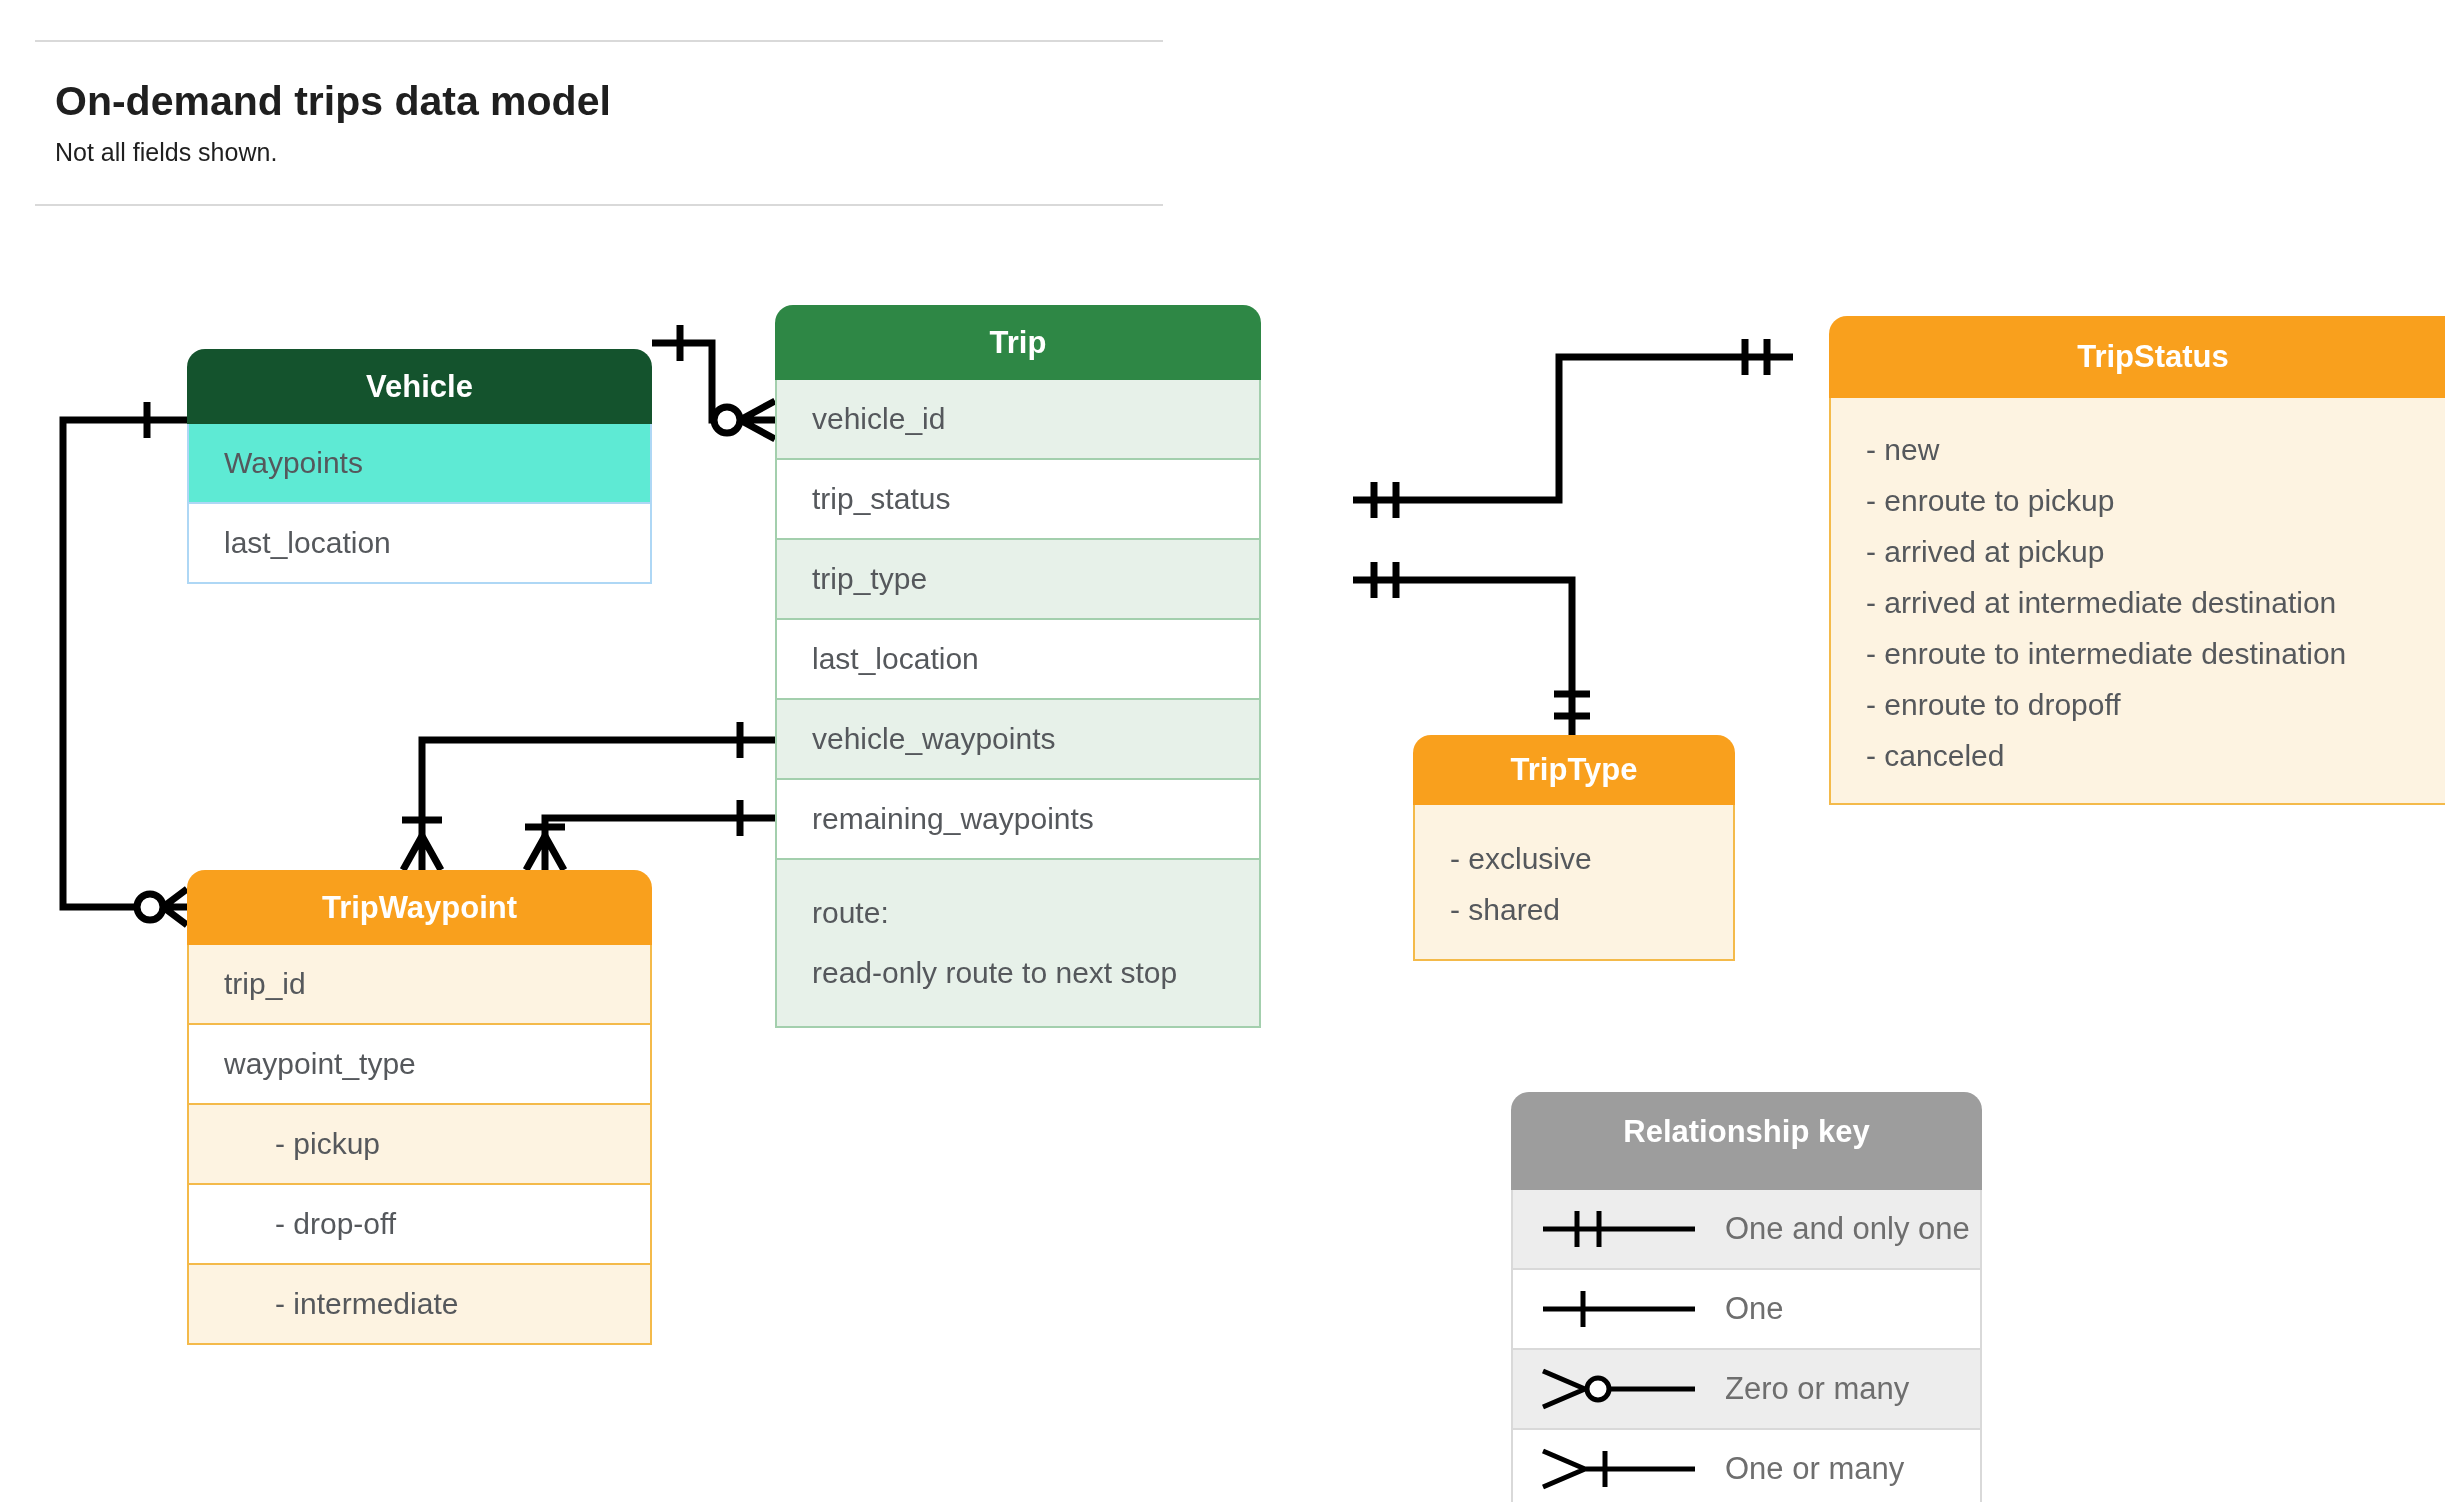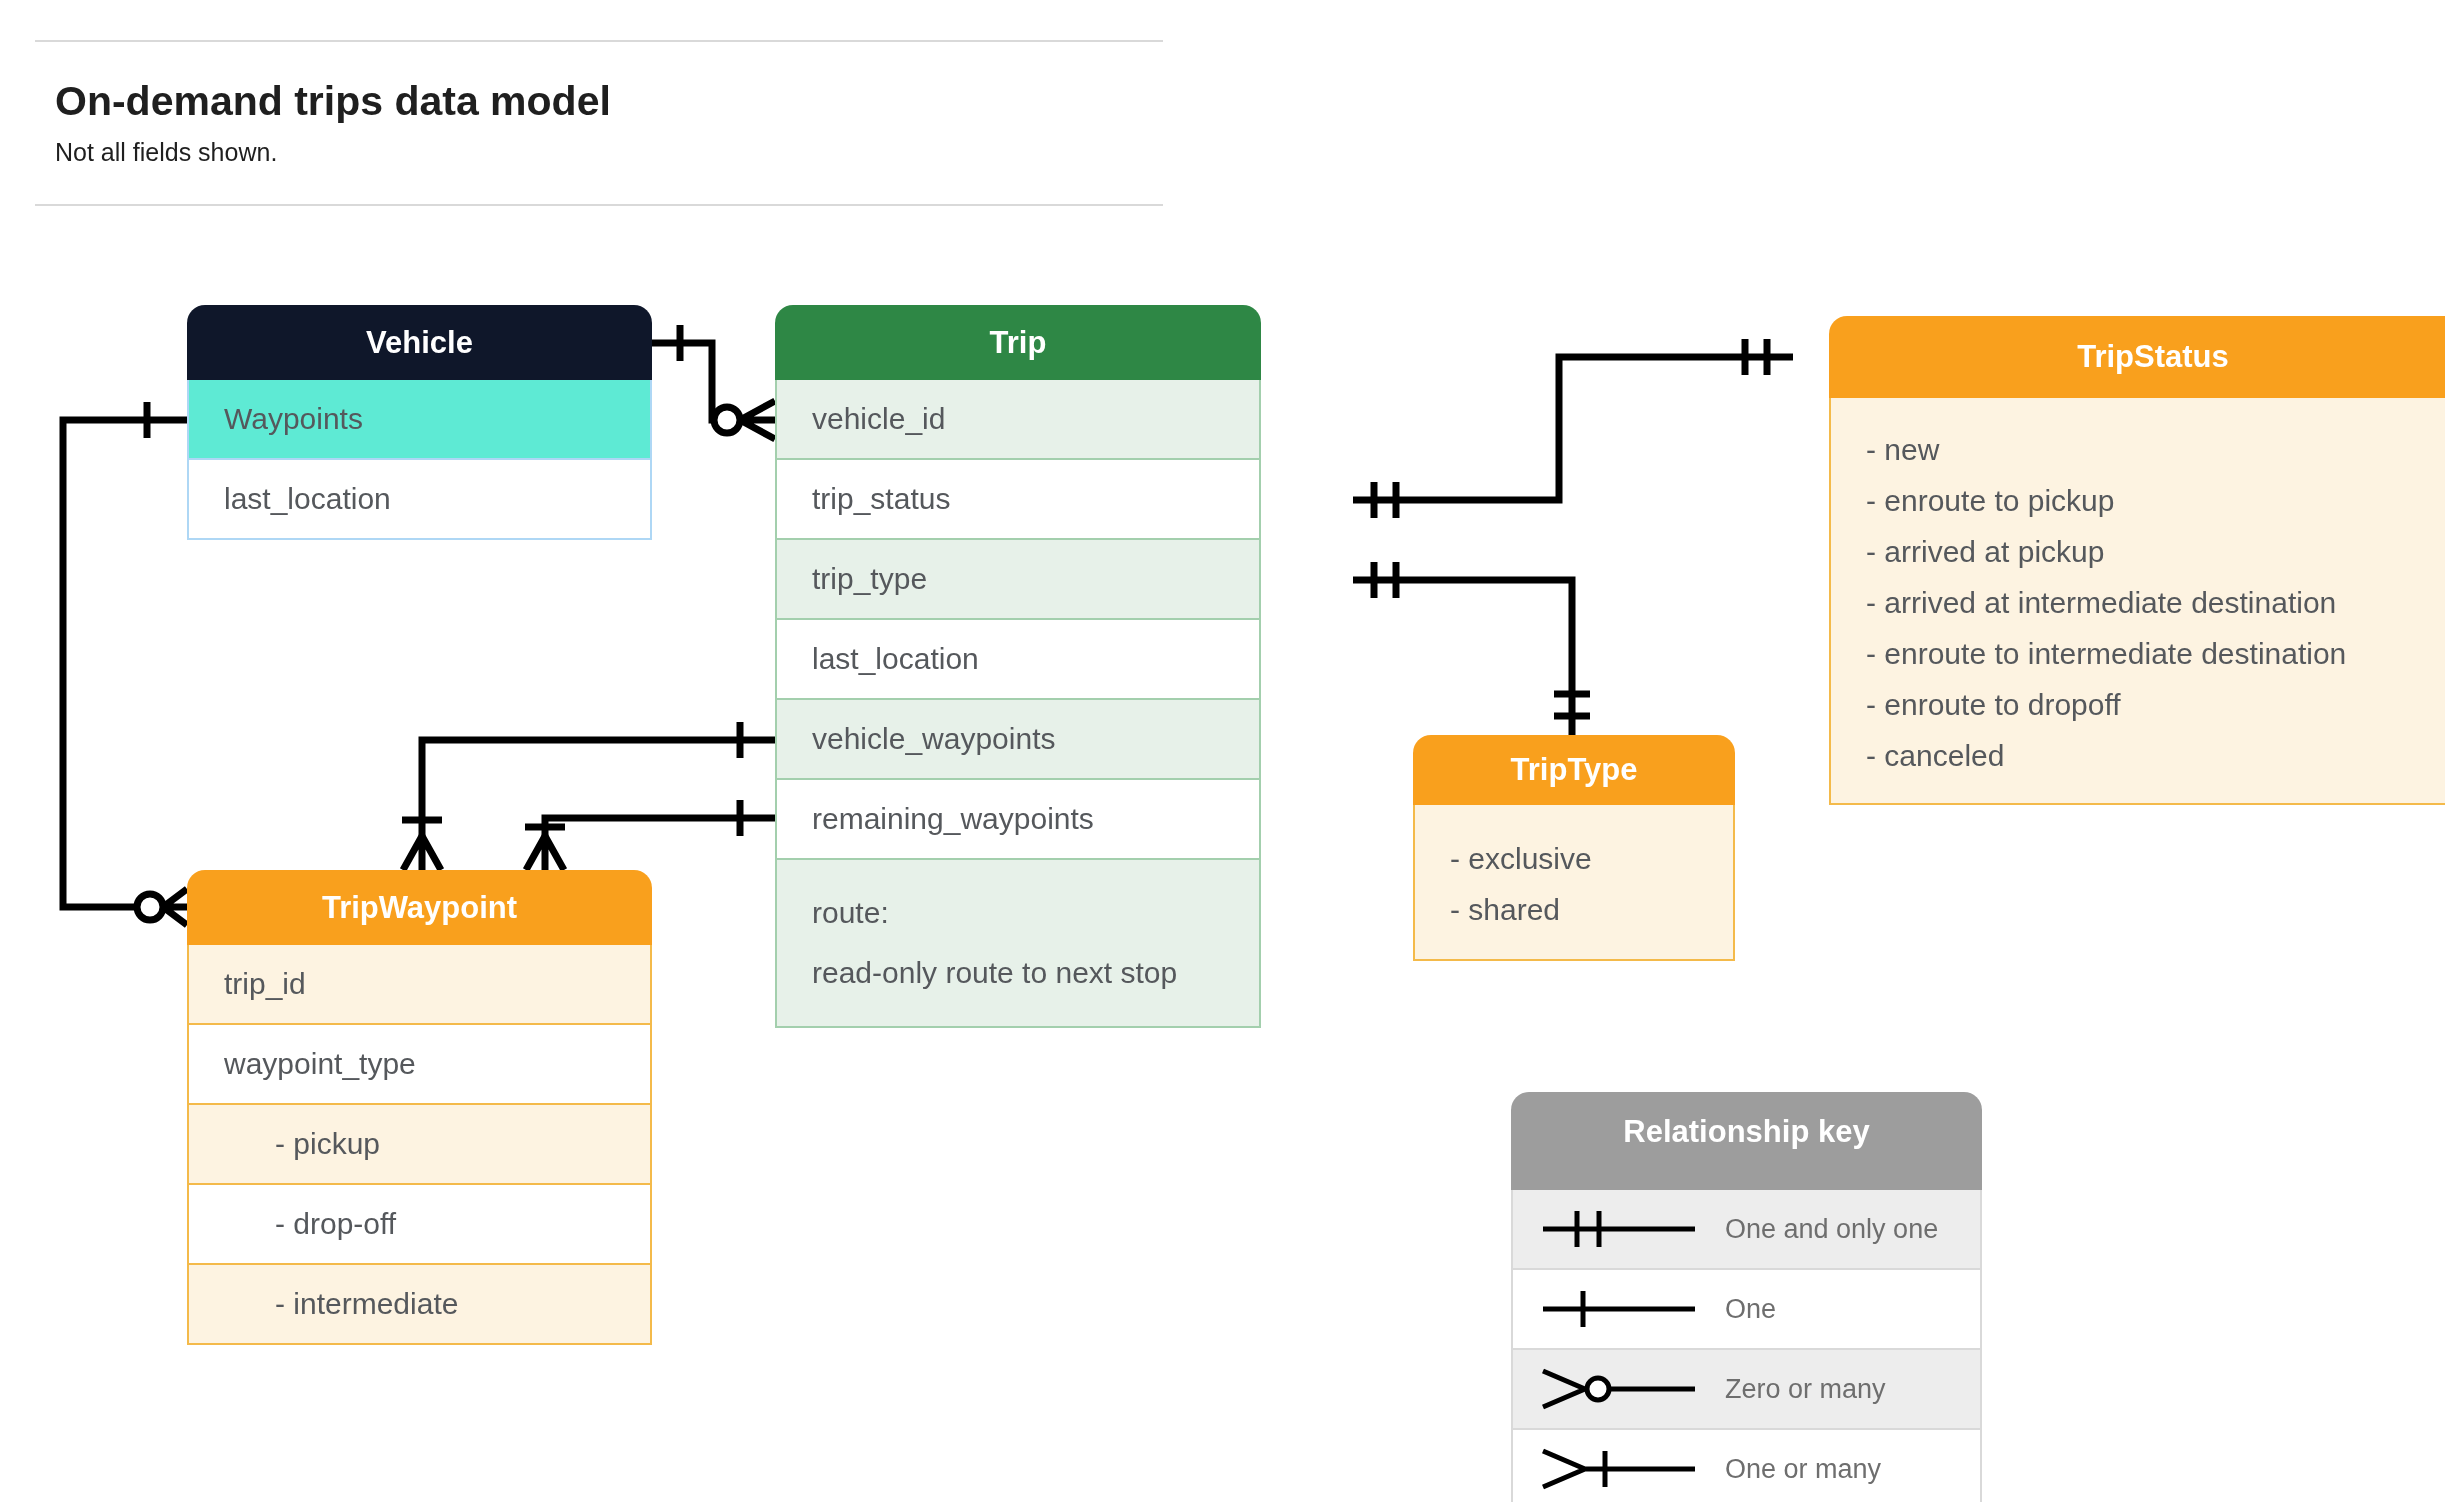--- a/index.html
+++ b/index.html
@@ -11,21 +11,21 @@
   .page-subtitle{position:absolute;left:55px;top:138px;font-size:25px;color:#1f1f1f;}
 
   .entity{position:absolute;}
   .hdr{height:75px;line-height:75px;text-align:center;color:#fff;font-weight:bold;
        font-size:31px;border-radius:18px 18px 0 0;}
   .body{background:#fff;}
   .row{height:78px;line-height:78px;font-size:30px;color:#55585c;padding-left:35px;}
   .row.indent{padding-left:86px;}
 
   
-  .vehicle .hdr{background:#0f172a;}
+  .vehicle .hdr{background:#14532d;margin-top:44px;}
   .vehicle .body{border:2px solid #aed7f5;border-top:none;}
   .row.blue-fill{background:#5eead4;border-bottom:2px solid #aed7f5;}
 
   
   .trip .hdr{background:#2e8745;}
   .trip .body{border:2px solid #a3cfad;border-top:none;}
   .trip .row{border-bottom:2px solid #a3cfad;}
   .trip .row:last-child{border-bottom:none;}
   .row.green-fill{background:#e7f1e9;}
   .row.route{height:166px;line-height:normal;display:flex;flex-direction:column;justify-content:center;gap:26px;}
@@ -39,21 +39,21 @@
   .list-body{font-size:30px;color:#55585c;}
   .list-body div{line-height:51px;padding-left:35px;}
 
   
   .key .hdr{background:#9d9d9d;height:98px;line-height:80px;margin-top:16px;}
   .key .body{border:2px solid #d9d9d9;border-top:none;}
   .key-row{height:78px;display:flex;align-items:center;border-bottom:2px solid #d9d9d9;}
   .key-row:last-child{border-bottom:none;}
   .key-row.alt{background:#ededed;}
   .key-row .sym{margin-left:22px;flex:0 0 190px;}
-  .key-row .lbl{font-size:27px;color:#6e6e6e;}
+  .key-row .lbl{font-size:31px;color:#6e6e6e;}
 
   svg.connectors{position:absolute;left:0;top:0;pointer-events:none;}
   svg .wire{stroke:#000;stroke-width:7;fill:none;}
   svg .tick{stroke:#000;stroke-width:7;}
   svg .ring{stroke:#000;stroke-width:7;fill:#fff;}
   svg.keysym .wire{stroke-width:5;}
   svg.keysym .tick{stroke-width:5;}
   svg.keysym .ring{stroke-width:5;}
 </style>
 </head>

